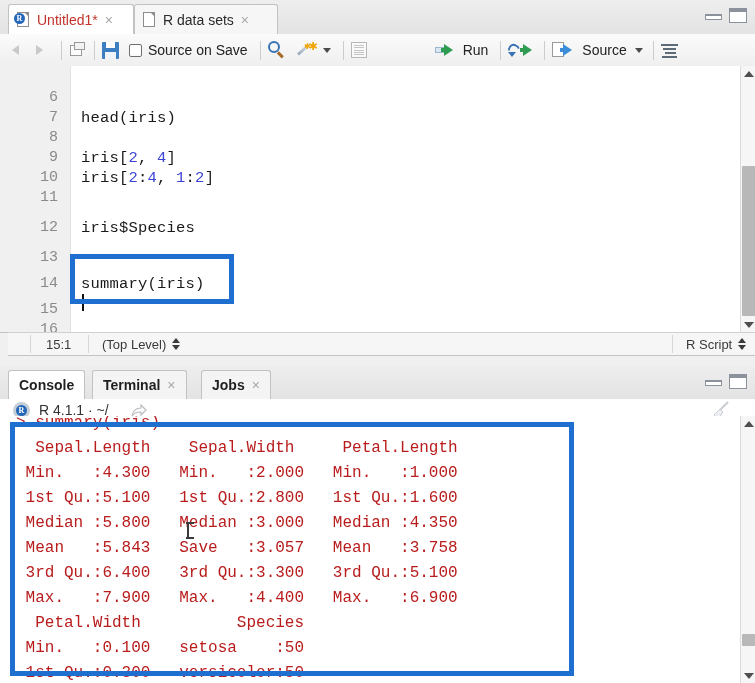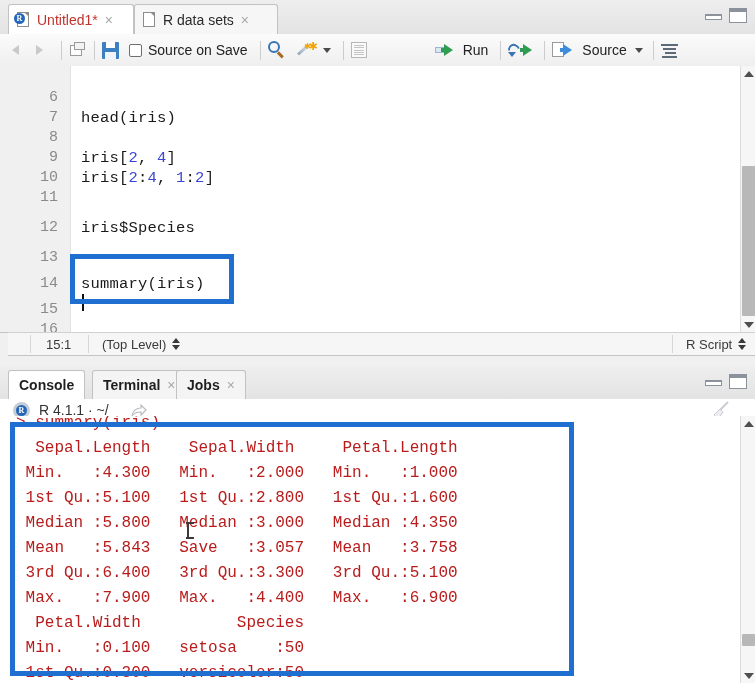--- a/index.html
+++ b/index.html
@@ -548,21 +548,21 @@
   <div class="pane-console">
 
     <div class="ctabbar">
       <div class="ctab active" style="left:8px;">
         <span>Console</span>
       </div>
       <div class="ctab" style="left:92px;">
         <span>Terminal</span>
         <span class="tab-close">×</span>
       </div>
-      <div class="ctab" style="left:176px;">
+      <div class="ctab" style="left:201px;">
         <span>Jobs</span>
         <span class="tab-close">×</span>
       </div>
 
       <div class="win-btns src">
         <span class="btn-min">
             <i></i>
           </span>
         <span class="btn-max"></span>
       </div>

